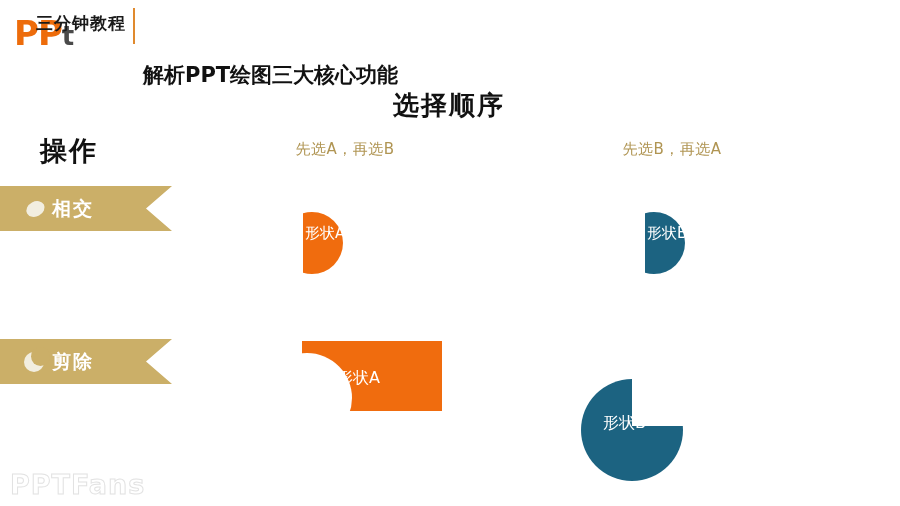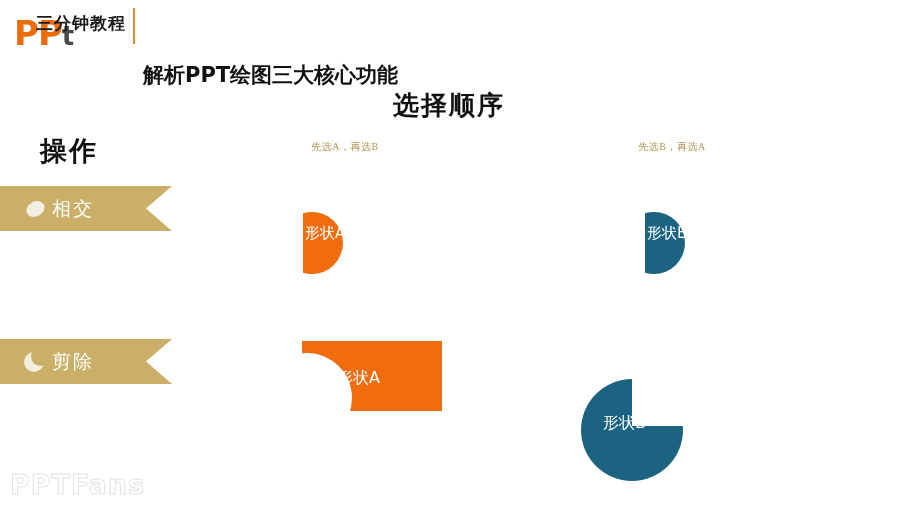--- a/index.html
+++ b/index.html
@@ -47,39 +47,38 @@
     font-size:27px;font-weight:bold;color:#111;letter-spacing:2px;margin-top:30px;
   }
   .order-title{
     position:absolute;left:449px;top:88px;
     font-size:26px;font-weight:bold;color:#111;letter-spacing:2px;
     transform:translateX(-50%);
     white-space:nowrap;
   }
   .col-sub{
     position:absolute;top:140px;
-    font-size:10px;color:#B09553;letter-spacing:0.5px;
+    font-size:15px;color:#B09553;letter-spacing:0.5px;
     transform:translateX(-50%);
     white-space:nowrap;
-    font-family:Liberation Serif, serif;
   }
   .col-sub.a{left:345px;}
   .col-sub.b{left:672px;text-align:right;}
 
   
   .ribbon{
     position:absolute;left:0;width:172px;height:45px;
     background:#CBAF68;
     clip-path:polygon(0 0,172px 0,146px 22.5px,172px 45px,0 45px);
     display:flex;align-items:center;
   }
   .ribbon.r1{top:186px;}
   .ribbon.r2{top:339px;}
   .ribbon-label{
-    color:#ffffff;font-size:19px;font-weight:normal;letter-spacing:2px;
+    color:#ffffff;font-size:19px;font-weight:bold;letter-spacing:2px;
     margin-left:52px;
   }
   .ic-lens{
     width:19px;height:15px;background:#F2EEE0;
     border-radius:50%;
     transform:translateY(-50%) rotate(-28deg);
     position:absolute;left:26px;top:50%;
   }
   .ic-moon{
     position:absolute;left:24px;top:50%;

